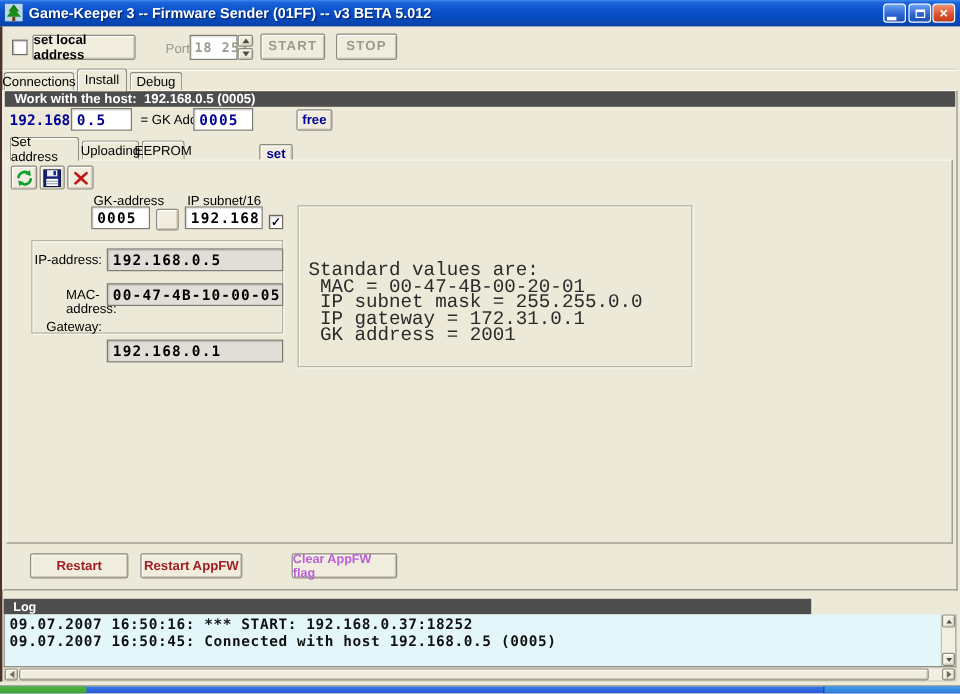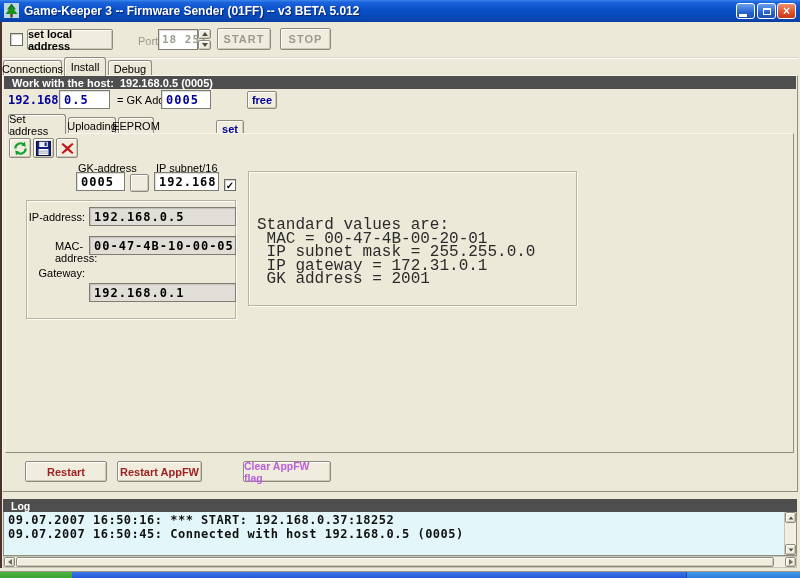--- a/index.html
+++ b/index.html
@@ -138,21 +138,21 @@
 
     <span class="abs" style="left:72px;top:28px;">GK-address</span>
     <span class="abs sunken mono" style="left:70px;top:38px;width:49px;height:19px;padding-left:4px;font-weight:bold;font-size:12px;letter-spacing:1px;">0005</span>
     <span class="abs btn3d" style="left:124px;top:40px;width:19px;height:18px;"></span>
     <span class="abs" style="left:150px;top:28px;">IP subnet/16</span>
     <span class="abs sunken mono" style="left:148px;top:38px;width:65px;height:19px;padding-left:4px;font-weight:bold;font-size:12px;letter-spacing:1px;">192.168</span>
     <span class="abs checkbox" style="left:218px;top:45px;width:12px;height:12px;font-size:10px;font-weight:bold;">
       <span>✓</span>
       </span>
 
-    <div class="abs groupbox" style="left:20px;top:66px;width:210px;height:119px;">
+    <div class="abs groupbox" style="left:20px;top:66px;width:210px;height:78px;">
       <span class="abs" style="left:0;top:10px;width:58px;text-align:right;">IP-address:</span>
       <span class="abs sunken ro-field mono" style="left:62px;top:6px;width:147px;height:19px;padding-left:4px;font-weight:bold;font-size:12px;letter-spacing:1px;">192.168.0.5</span>
       <span class="abs" style="left:0;top:39px;width:58px;margin-left:28px;">MAC-address:</span>
       <span class="abs sunken ro-field mono" style="left:62px;top:35px;width:147px;height:19px;padding-left:4px;font-weight:bold;font-size:12px;letter-spacing:1px;">00-47-4B-10-00-05</span>
       <span class="abs" style="left:0;top:66px;width:58px;text-align:right;">Gateway:</span>
       <span class="abs sunken ro-field mono" style="left:62px;top:62px;width:147px;height:19px;padding-left:4px;font-weight:bold;font-size:12px;letter-spacing:1px;margin-top:20px;">192.168.0.1</span>
     </div>
 
     <div class="abs groupbox" style="left:242px;top:37px;width:329px;height:135px;">
       <div class="abs" style="left:8px;top:47px;">
@@ -162,21 +162,21 @@
         <div class="stdline"> IP gateway = 172.31.0.1</div>
         <div class="stdline"> GK address = 2001</div>
       </div>
     </div>
   </div>
 
   <span class="abs btn3d" style="left:25px;top:461px;width:82px;height:21px;color:#9E2022;font-weight:bold;font-size:11px;z-index:2;">Restart</span>
   <span class="abs btn3d" style="left:117px;top:461px;width:85px;height:21px;color:#9E2022;font-weight:bold;font-size:11px;z-index:2;">Restart AppFW</span>
   <span class="abs btn3d" style="left:243px;top:461px;width:88px;height:21px;color:#BA5FD9;font-weight:bold;font-size:10.5px;z-index:2;">Clear AppFW flag</span>
 
-  <div class="abs darkbar" style="left:3px;top:499px;width:794px;height:13px;font-size:10.5px;">Log</div>
+  <div class="abs darkbar" style="left:3px;top:499px;width:673px;height:13px;font-size:10.5px;">Log</div>
 
   <div class="abs" style="left:3px;top:512px;width:794px;height:44px;background:#E3F6F9;border:1px solid #8f8d80;border-top:none;box-sizing:border-box;">
     <div class="logline" style="margin:2px 0 0 4px;">09.07.2007 16:50:16: *** START: 192.168.0.37:18252</div>
     <div class="logline" style="margin:0 0 0 4px;">09.07.2007 16:50:45: Connected with host 192.168.0.5 (0005)</div>
 
     <div class="abs" style="right:0;top:0;width:11px;height:43px;background:#F2EFE2;border-left:1px solid #c8c5b5;">
       <span class="abs btn3d" style="left:0;top:0;width:11px;height:11px;">
         <span class="tri-up" style="transform:scale(.8);"></span>
         </span>
       <span class="abs btn3d" style="left:0;bottom:0;width:11px;height:11px;">

